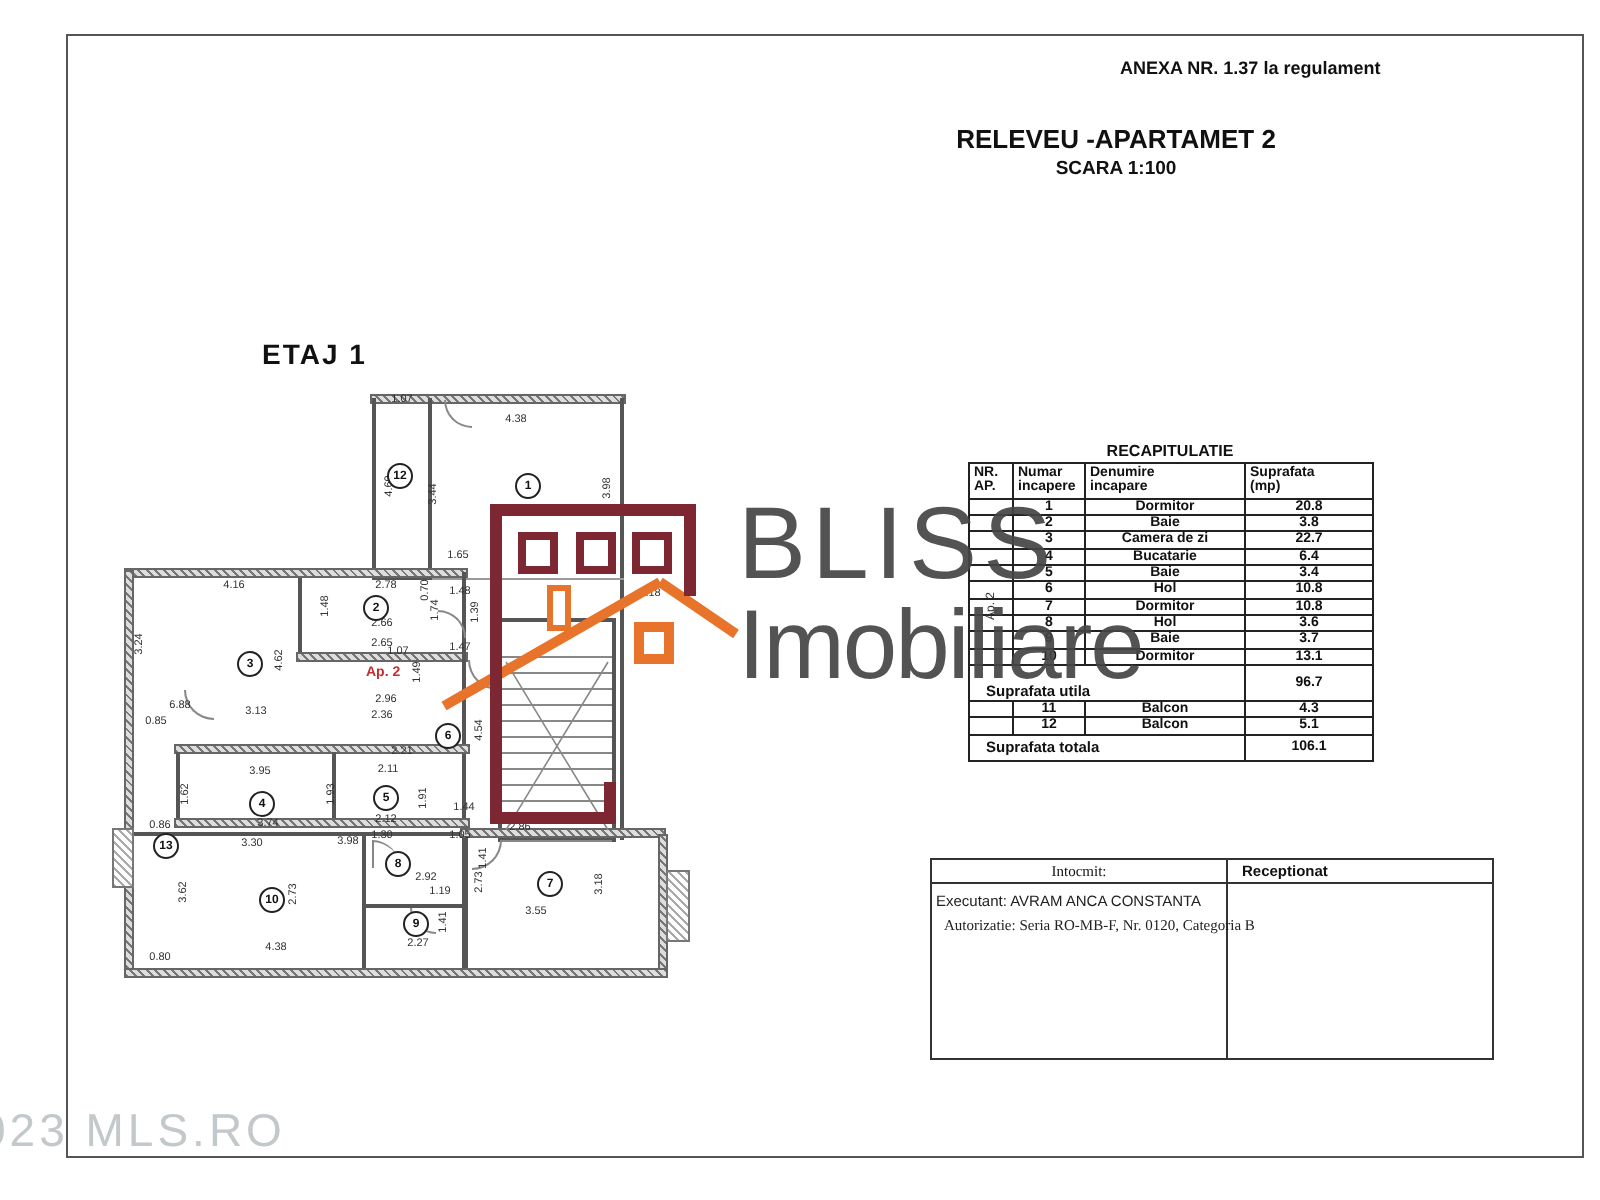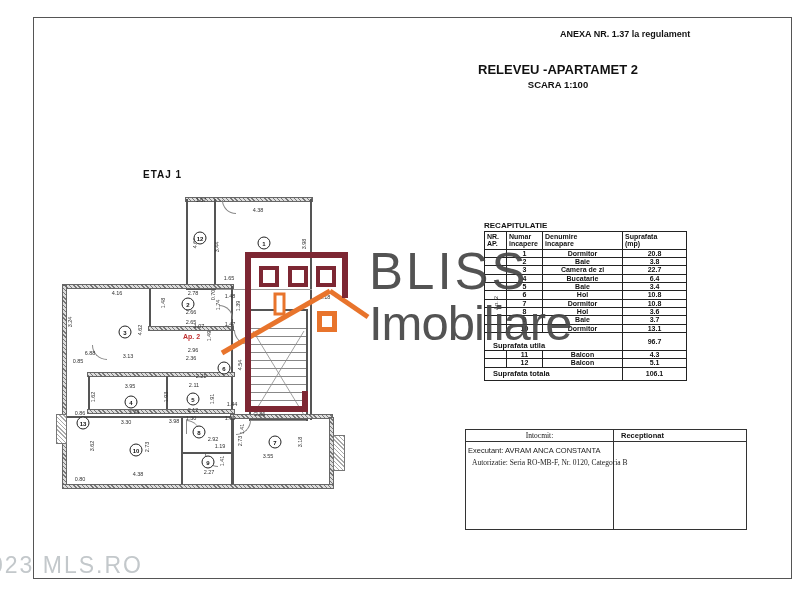--- a/index.html
+++ b/index.html
@@ -2,21 +2,21 @@
 <html><head>
 <meta charset="utf-8">
 <style>
   html,body{margin:0;padding:0;background:#e9e9e9;}
   .sheet{position:relative;width:800px;height:600px;background:#ffffff;overflow:hidden;
          font-family:"Liberation Sans",sans-serif;color:#111;}
   .border-rect{position:absolute;left:33px;top:17px;width:757px;height:560px;border:1px solid #555;}
   .anexa{position:absolute;left:560px;top:29px;width:230px;font-size:9px;font-weight:bold;}
   .doc-title{position:absolute;left:447px;top:62px;width:222px;text-align:center;font-size:13px;font-weight:bold;}
   .doc-scale{position:absolute;left:447px;top:79px;width:222px;text-align:center;font-size:9.5px;font-weight:bold;}
-  .etaj{position:absolute;left:143px;top:169px;font-size:10px;font-weight:bold;letter-spacing:1px;}
+  .etaj{position:absolute;left:131px;top:169px;font-size:14px;font-weight:bold;letter-spacing:1px;}
   
   .w{position:absolute;background:#555;}
   .wh{position:absolute;background:repeating-linear-gradient(45deg,#777 0 1px,#ddd 1px 3px);outline:1px solid #666;}
   .thin{position:absolute;background:#9a9a9a;}
   .bal{position:absolute;border:1px solid #777;background:repeating-linear-gradient(45deg,#aaa 0 1px,#fff 1px 3px);}
   .stairs{position:absolute;left:251px;top:328px;width:55px;height:92px;
           background:repeating-linear-gradient(to bottom,#888 0 1px,transparent 1px 8px);border-bottom:1px solid #888;}
   .dim{position:absolute;font-size:5.5px;color:#333;white-space:nowrap;transform:translate(-50%,-50%);}
   .dim.rot{transform:translate(-50%,-50%) rotate(-90deg);}
   .room{position:absolute;width:11px;height:11px;border:1px solid #222;border-radius:50%;
@@ -26,21 +26,21 @@
   
   .lg{position:absolute;background:#7d2733;z-index:6;}
   .lgwin{position:absolute;border:4px solid #7d2733;background:#fff;z-index:6;}
   .orwin{position:absolute;border:5px solid #e8742c;background:transparent;z-index:6;}
   .wm{position:absolute;left:369px;top:246px;color:#454545;opacity:.92;z-index:8;line-height:1.0;}
   .wm .l1{font-size:51px;letter-spacing:3px;}
   .wm .l2{font-size:49px;letter-spacing:-1px;margin-top:2px;}
   .mls{position:absolute;left:-10px;top:552px;font-size:23px;letter-spacing:2px;color:#c3c8cb;z-index:9;}
   .ap2{position:absolute;left:183px;top:333px;font-size:7px;font-weight:bold;color:#c03030;}
   
-  .recap-title{position:absolute;left:484px;top:221px;width:202px;text-align:left;font-size:8px;font-weight:bold;z-index:2;}
+  .recap-title{position:absolute;left:484px;top:221px;width:202px;text-align:center;font-size:8px;font-weight:bold;z-index:2;}
   table.recap{position:absolute;left:484px;top:231px;border-collapse:collapse;table-layout:fixed;z-index:2;background:#fff;}
   table.recap td,table.recap th{border:1px solid #222;padding:0;font-size:7px;line-height:1.05;text-align:center;vertical-align:middle;font-weight:bold;}
   table.recap th{text-align:left;padding:1px 0 1px 2px;font-size:7px;}
   table.recap tr{height:8px;}
   table.recap tr.tall{height:18px;}
   table.recap tr.med{height:13px;}
   td.lbl{text-align:left !important;padding-left:8px !important;vertical-align:bottom !important;font-size:7.5px !important;}
   td.lbl2{text-align:left !important;padding-left:8px !important;font-size:7.5px !important;}
   .apvert{position:absolute;left:489px;top:300px;font-size:6px;color:#333;transform:rotate(-90deg);z-index:3;}
   

